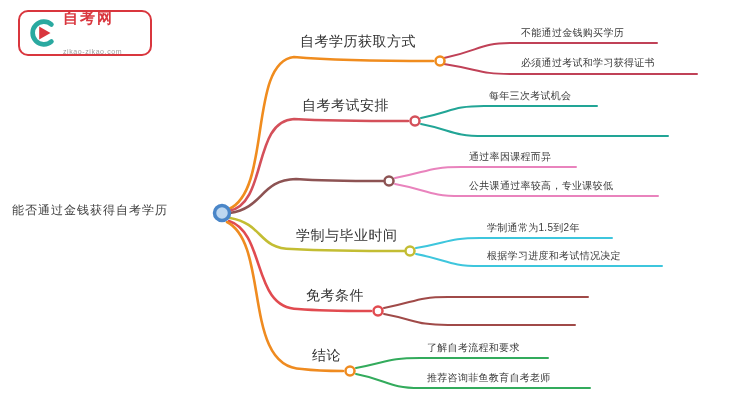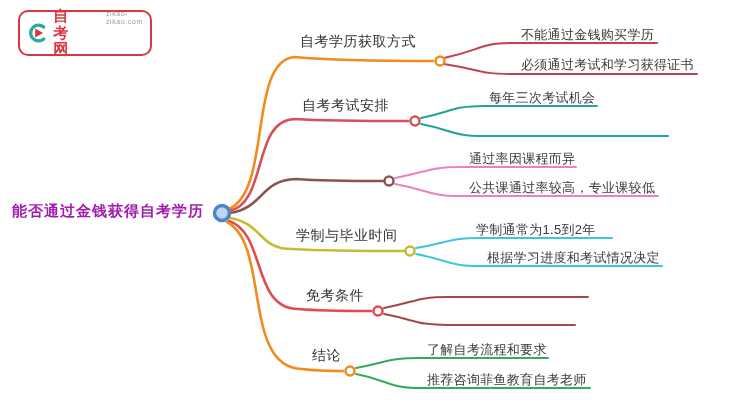--- a/index.html
+++ b/index.html
@@ -2,29 +2,29 @@
 <html><head>
 <meta charset="utf-8">
 <style>
   html,body{margin:0;padding:0;background:#ffffff;}
   .stage{
     position:relative;width:750px;height:410px;background:#ffffff;overflow:hidden;
     font-family:"Liberation Sans","DejaVu Sans",sans-serif;
   }
   .wires{position:absolute;left:0;top:0;width:750px;height:410px;}
   .node{position:absolute;white-space:nowrap;cursor:pointer;}
-  .root-label{font-size:15px;color:#a21caf;letter-spacing:1px;font-weight:bold;}
+  .root-label{font-size:12px;color:#404040;letter-spacing:1px;}
   .branch-label{font-size:14px;color:#333333;font-weight:500;letter-spacing:.5px;text-align:center;}
-  .leaf-label{font-size:13px;color:#3b3b3b;letter-spacing:.3px;}
+  .leaf-label{font-size:10px;color:#3b3b3b;letter-spacing:.3px;}
   .logo{
     position:absolute;left:18px;top:10px;width:134px;height:46px;
     border:2px solid #d9363e;border-radius:10px;display:flex;align-items:center;
     padding:2px 6px;box-sizing:border-box;background:#fff;cursor:pointer;
   }
-  .logo-text{display:flex;margin-left:5px;line-height:1.1;gap:20px;}
+  .logo-text{display:flex;flex-direction:column;margin-left:5px;line-height:1.1;gap:20px;}
   .logo-title{font-size:15px;font-weight:bold;color:#d9363e;letter-spacing:2px;}
   .logo-sub{font-size:7px;color:#9a9a9a;letter-spacing:.6px;margin-top:2px;}
 </style>
 </head>
 <body>
 
 <div class="stage">
 
   <svg class="wires" viewBox="0 0 750 410">
 
@@ -81,20 +81,20 @@
   <div class="node branch-label" style="left:312px;top:347px">结论</div>
 
   <div class="node leaf-label" style="left:521px;top:26px">不能通过金钱购买学历</div>
   <div class="node leaf-label" style="left:521px;top:56px">必须通过考试和学习获得证书</div>
 
   <div class="node leaf-label" style="left:489px;top:89px">每年三次考试机会</div>
 
   <div class="node leaf-label" style="left:469px;top:150px">通过率因课程而异</div>
   <div class="node leaf-label" style="left:469px;top:179px">公共课通过率较高，专业课较低</div>
 
-  <div class="node leaf-label" style="left:476px;top:221px">学制通常为1.5到2年</div>
+  <div class="node leaf-label" style="left:487px;top:221px">学制通常为1.5到2年</div>
   <div class="node leaf-label" style="left:487px;top:249px">根据学习进度和考试情况决定</div>
 
 
   <div class="node leaf-label" style="left:427px;top:341px">了解自考流程和要求</div>
   <div class="node leaf-label" style="left:427px;top:371px">推荐咨询菲鱼教育自考老师</div>
 
 </div>
 
 </body></html>

